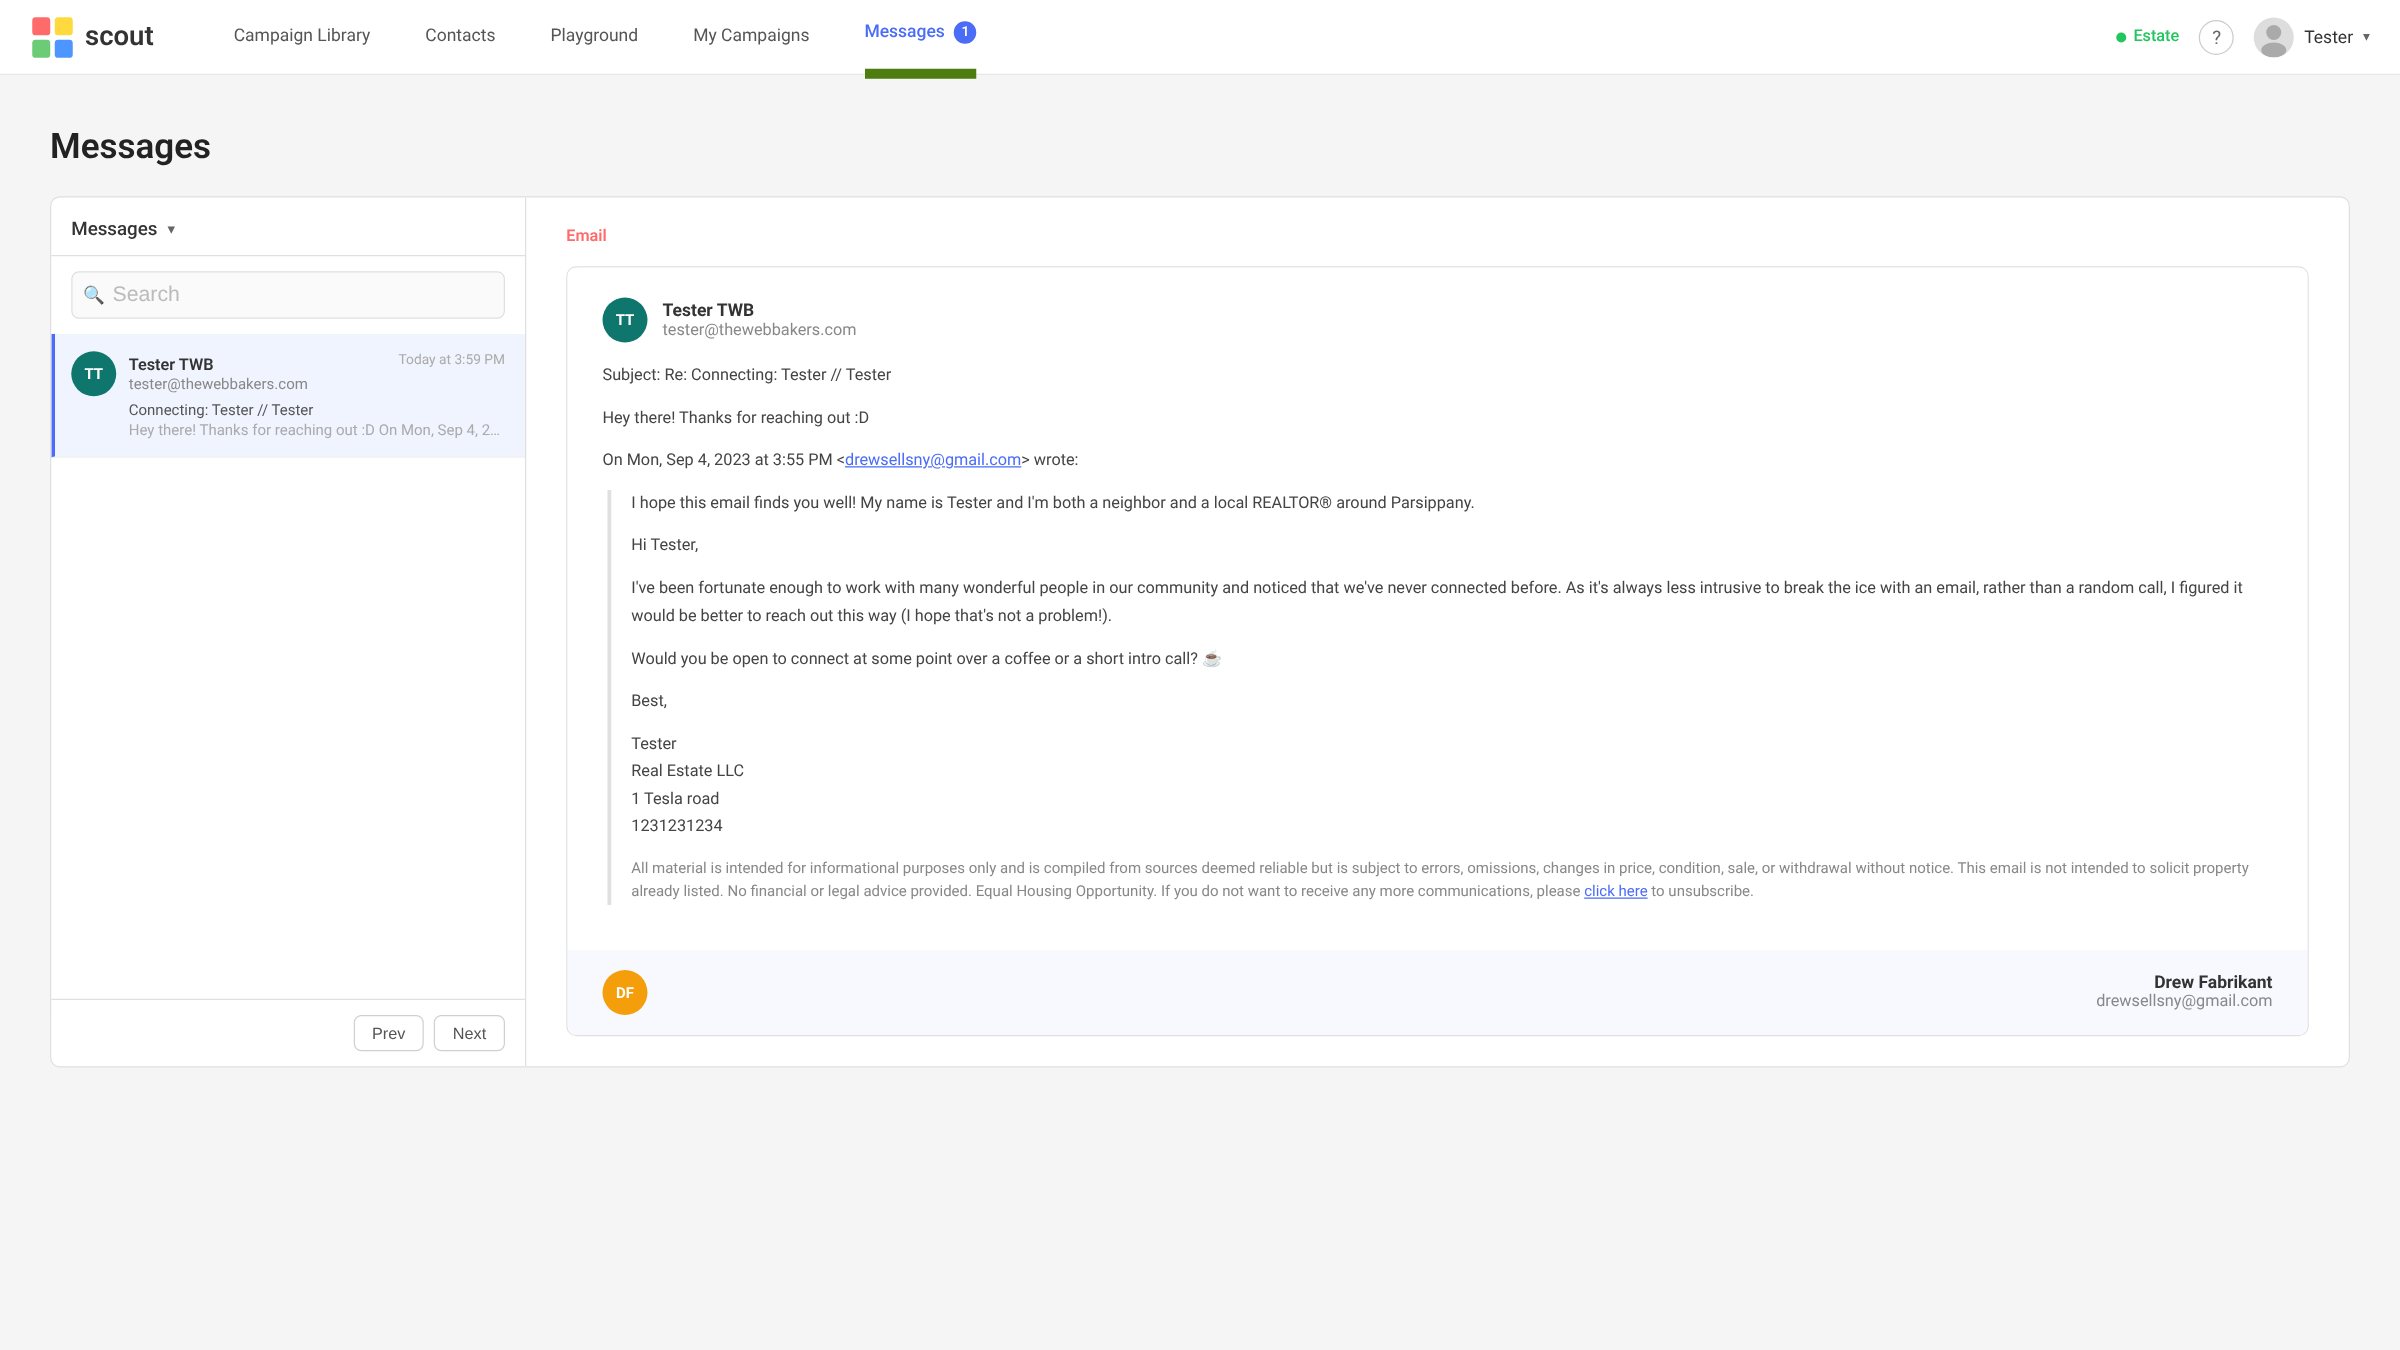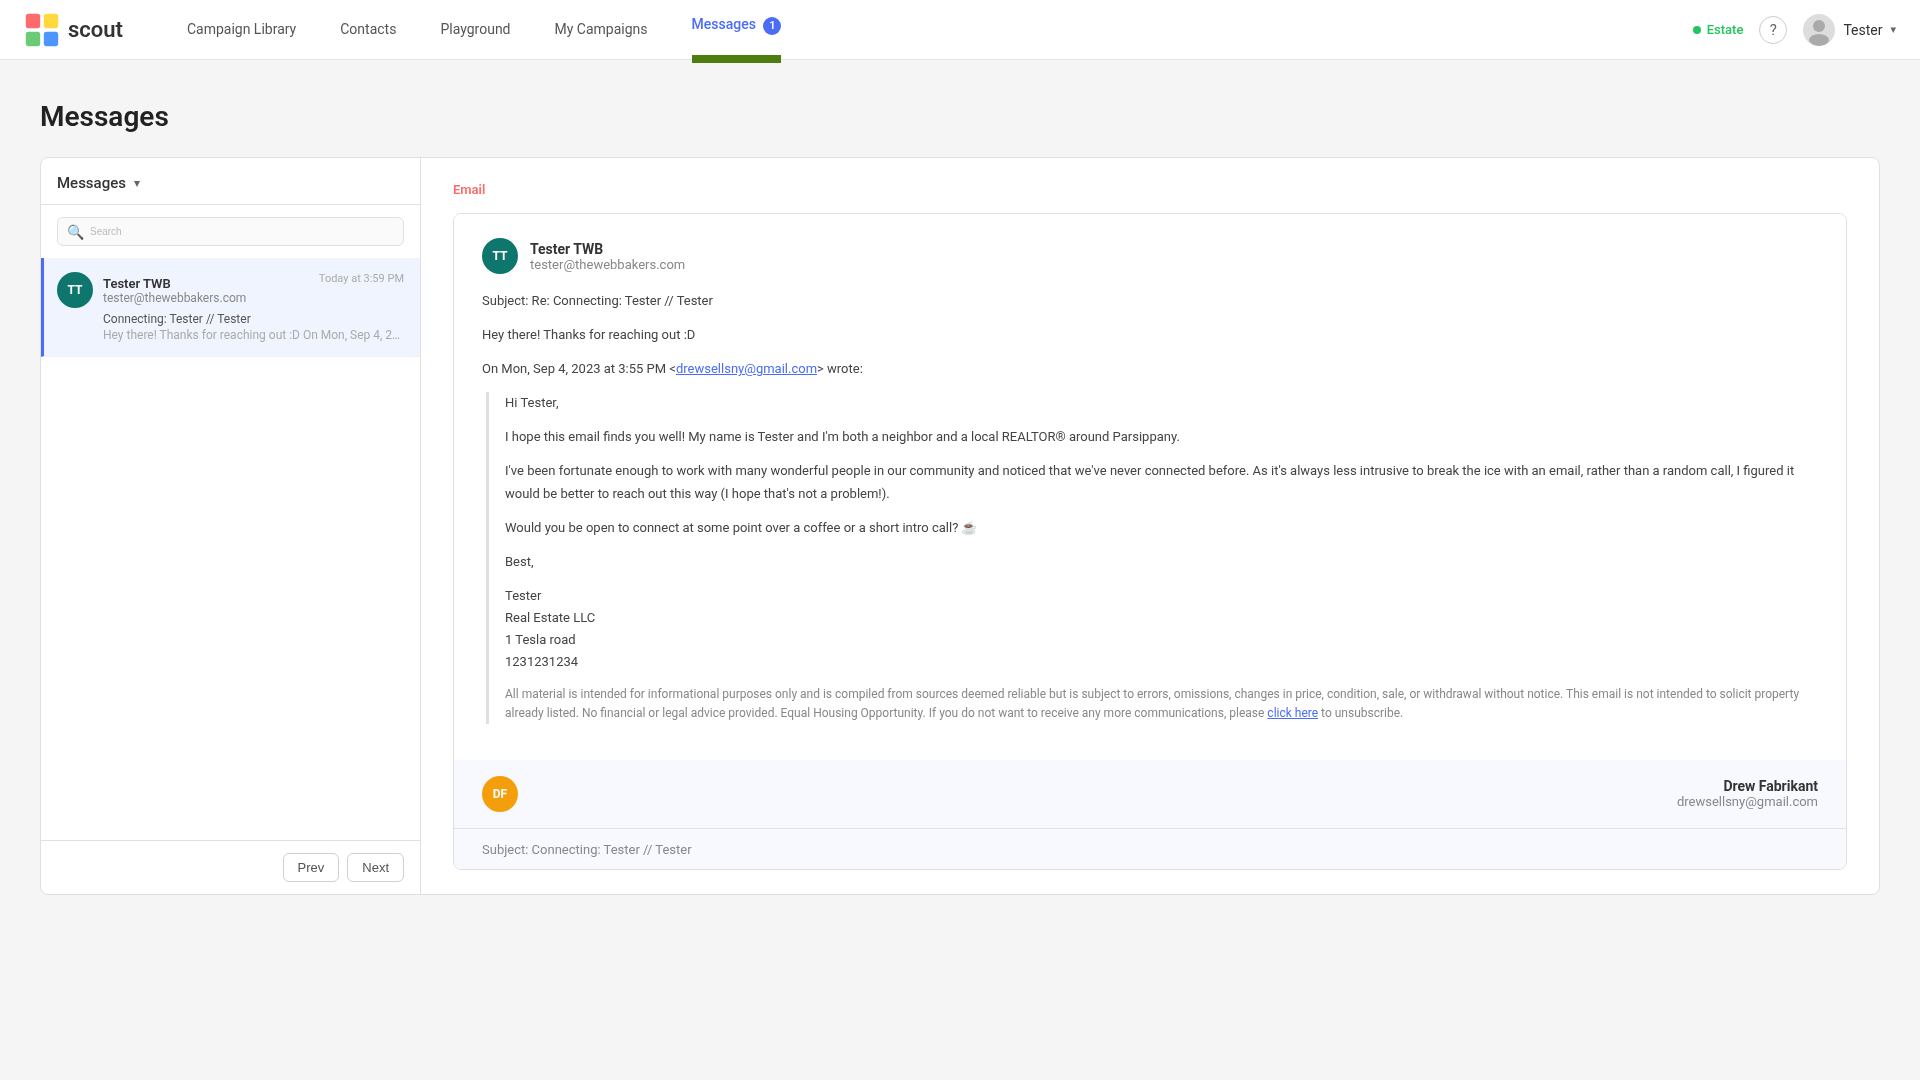--- a/index.html
+++ b/index.html
@@ -30,21 +30,21 @@
     .messages-layout { display: flex; gap: 0; background: #fff; border-radius: 8px; border: 1px solid #e0e0e0; overflow: hidden; }
 
     
     .messages-sidebar { width: 380px; min-width: 380px; border-right: 1px solid #e0e0e0; display: flex; flex-direction: column; }
     .sidebar-header { padding: 16px 16px 12px; border-bottom: 1px solid #e0e0e0; }
     .sidebar-dropdown { display: flex; align-items: center; gap: 8px; cursor: pointer; }
     .sidebar-dropdown-label { font-size: 15px; font-weight: 500; color: #333; }
     .sidebar-dropdown-arrow { font-size: 12px; color: #666; }
     .search-box { margin: 12px 16px; position: relative; }
     .search-icon { position: absolute; left: 10px; top: 50%; transform: translateY(-50%); color: #aaa; font-size: 14px; }
-    .search-input { width: 100%; padding: 8px 8px 8px 32px; border: 1px solid #e0e0e0; border-radius: 6px; font-size: 10px; color: #333; outline: none; background: #fafafa; }
+    .search-input { width: 100%; padding: 8px 8px 8px 32px; border: 1px solid #e0e0e0; border-radius: 6px; font-size: 17px; color: #333; outline: none; background: #fafafa; }
     .search-input::placeholder { color: #bbb; }
 
     
     .message-list { flex: 1; overflow-y: auto; }
     .message-item { padding: 14px 16px; cursor: pointer; border-bottom: 1px solid #f0f0f0; }
     .message-item.selected { background: #f0f4ff; border-left: 3px solid #4A6CF7; padding-left: 13px; }
     .message-item-header { display: flex; justify-content: space-between; align-items: flex-start; margin-bottom: 4px; }
     .message-item-left { display: flex; align-items: center; gap: 10px; }
     .avatar-circle { width: 36px; height: 36px; border-radius: 50%; display: flex; align-items: center; justify-content: center; font-size: 12px; font-weight: 700; color: #fff; flex-shrink: 0; }
     .avatar-tester { background: #0f766e; }
@@ -186,22 +186,22 @@
           </div>
 
           <div class="email-body">
             <p><span>Subject: Re: Connecting: Tester // Tester</span></p>
             <p><span>Hey there! Thanks for reaching out :D</span></p>
             <p>
               <span>On Mon, Sep 4, 2023 at 3:55 PM &lt;</span><a class="link">drewsellsny@gmail.com</a><span>&gt; wrote:</span>
             </p>
 
             <div style="border-left: 3px solid #e0e0e0; padding-left: 16px; margin-left: 4px;">
+              <p>I hope this email finds you well! My name is Tester and I'm both a neighbor and a local REALTOR® around Parsippany.</p>
               <p>Hi Tester,</p>
-              <p>I hope this email finds you well! My name is Tester and I'm both a neighbor and a local REALTOR® around Parsippany.</p>
               <p>I've been fortunate enough to work with many wonderful people in our community and noticed that we've never connected before. As it's always less intrusive to break the ice with an email, rather than a random call, I figured it would be better to reach out this way (I hope that's not a problem!).</p>
               <p>Would you be open to connect at some point over a coffee or a short intro call? ☕</p>
               <p>Best,</p>
               <p>
                 <span>Tester</span><br>
                 <span>Real Estate LLC</span><br>
                 <span>1 Tesla road</span><br>
                 <span>1231231234</span>
               </p>
               <p class="disclaimer">
@@ -217,21 +217,18 @@
           </div>
           <div style="margin-left: auto; display: flex; align-items: center; gap: 10px;">
             <div style="text-align: right;">
               <div class="email-sender-name">Drew Fabrikant</div>
               <div class="email-sender-email">drewsellsny@gmail.com</div>
             </div>
           </div>
           <div style="position: absolute; left: 528px; bottom: 0; right: 0; padding: 0;"></div>
         </div>
 
-        <div style="padding: 12px 28px; background: #f8f9ff; border-top: 1px solid #e0e0e0;">
-          <span class="email-collapsed-subject">Subject: Connecting: Tester // Tester</span>
-        </div>
 
       </div>
     </div>
 
   </div>
 </div>
 
 </body></html>

